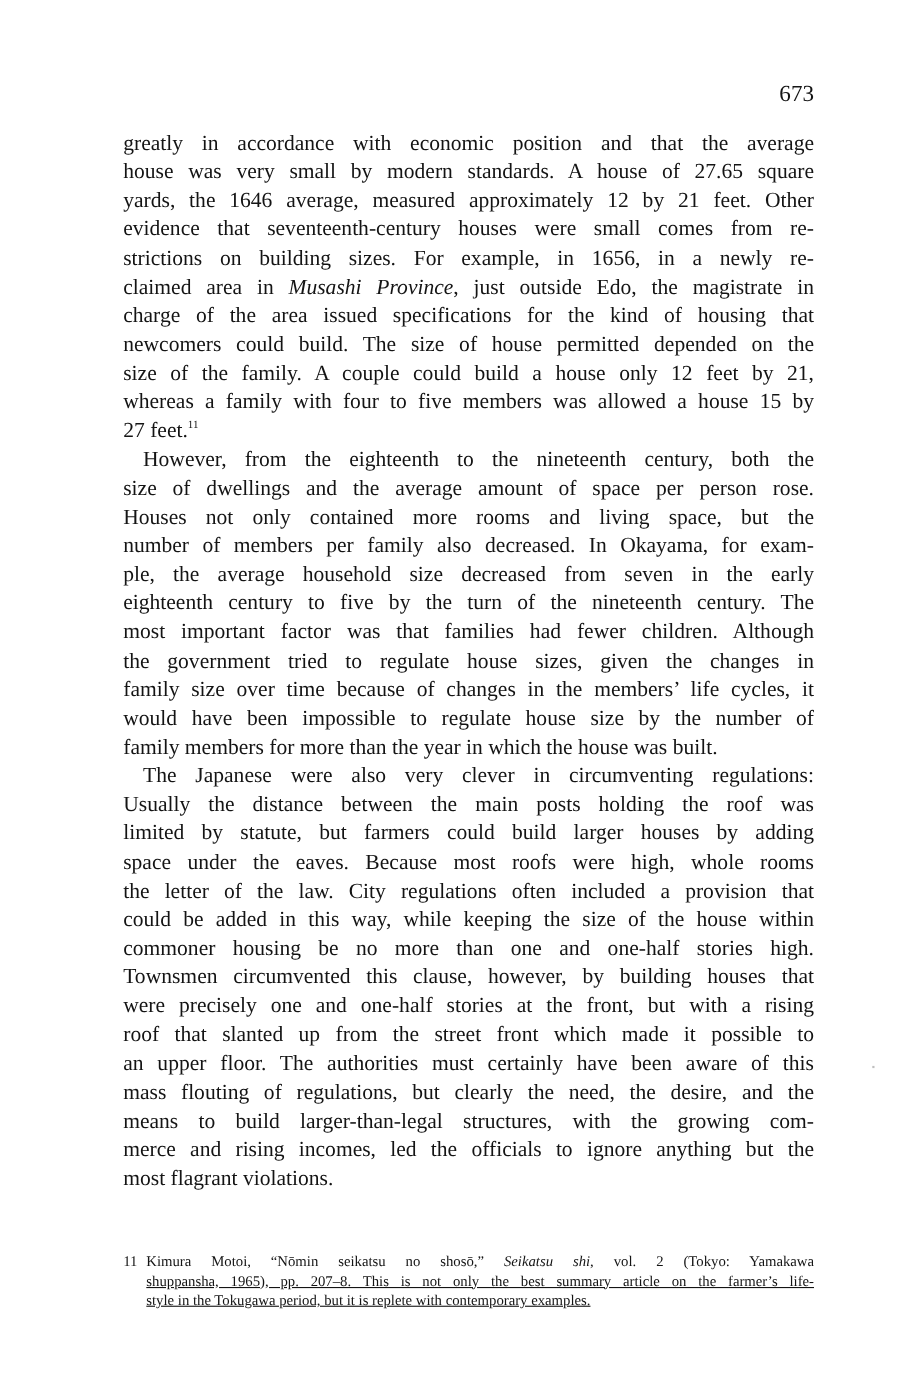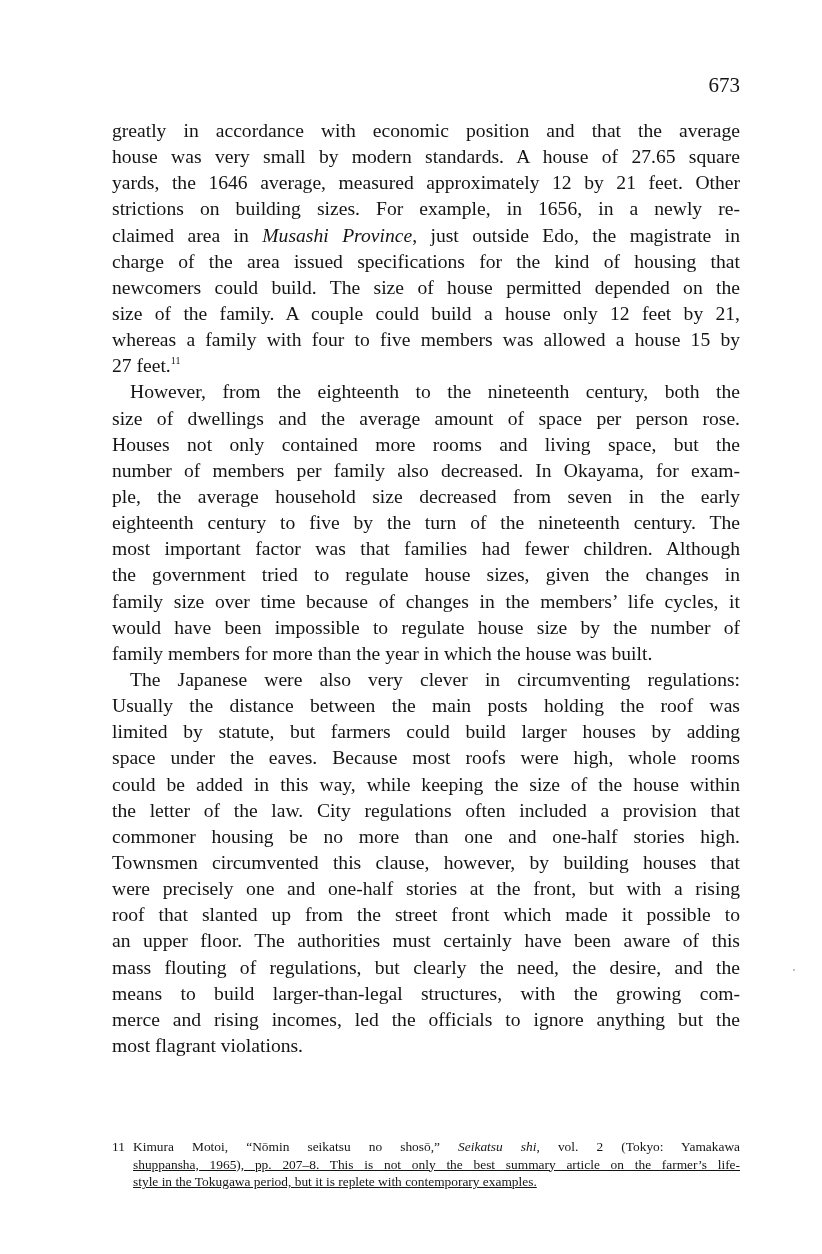--- a/index.html
+++ b/index.html
@@ -27,20 +27,21 @@
 
   <div class="running-head">
     <span class="page-number">673</span>
   </div>
 
   <div class="body-text">
 
     <span class="line">greatly in accordance with economic position and that the average</span>
     <span class="line">house was very small by modern standards. A house of 27.65 square</span>
     <span class="line">yards, the 1646 average, measured approximately 12 by 21 feet. Other</span>
+    <span class="line">evidence that seventeenth-century houses were small comes from re-</span>
     <span class="line">strictions on building sizes. For example, in 1656, in a newly re-</span>
     <span class="line"><span>claimed area in </span><i>Musashi Province</i><span>, just outside Edo, the magistrate in</span></span>
     <span class="line">charge of the area issued specifications for the kind of housing that</span>
     <span class="line">newcomers could build. The size of house permitted depended on the</span>
     <span class="line">size of the family. A couple could build a house only 12 feet by 21,</span>
     <span class="line">whereas a family with four to five members was allowed a house 15 by</span>
     <span class="line last"><span>27 feet.</span><sup>11</sup></span>
 
     <span class="line indent">However, from the eighteenth to the nineteenth century, both the</span>
     <span class="line">size of dwellings and the average amount of space per person rose.</span>
@@ -51,22 +52,22 @@
     <span class="line">most important factor was that families had fewer children. Although</span>
     <span class="line">the government tried to regulate house sizes, given the changes in</span>
     <span class="line">family size over time because of changes in the members’ life cycles, it</span>
     <span class="line">would have been impossible to regulate house size by the number of</span>
     <span class="line last">family members for more than the year in which the house was built.</span>
 
     <span class="line indent">The Japanese were also very clever in circumventing regulations:</span>
     <span class="line">Usually the distance between the main posts holding the roof was</span>
     <span class="line">limited by statute, but farmers could build larger houses by adding</span>
     <span class="line">space under the eaves. Because most roofs were high, whole rooms</span>
+    <span class="line">the letter of the law. City regulations often included a provision that</span>
     <span class="line">could be added in this way, while keeping the size of the house within</span>
-    <span class="line">the letter of the law. City regulations often included a provision that</span>
     <span class="line">commoner housing be no more than one and one-half stories high.</span>
     <span class="line">Townsmen circumvented this clause, however, by building houses that</span>
     <span class="line">were precisely one and one-half stories at the front, but with a rising</span>
     <span class="line">roof that slanted up from the street front which made it possible to</span>
     <span class="line">an upper floor. The authorities must certainly have been aware of this</span>
     <span class="line">mass flouting of regulations, but clearly the need, the desire, and the</span>
     <span class="line">means to build larger-than-legal structures, with the growing com-</span>
     <span class="line">merce and rising incomes, led the officials to ignore anything but the</span>
     <span class="line last">most flagrant violations.</span>
   </div>

